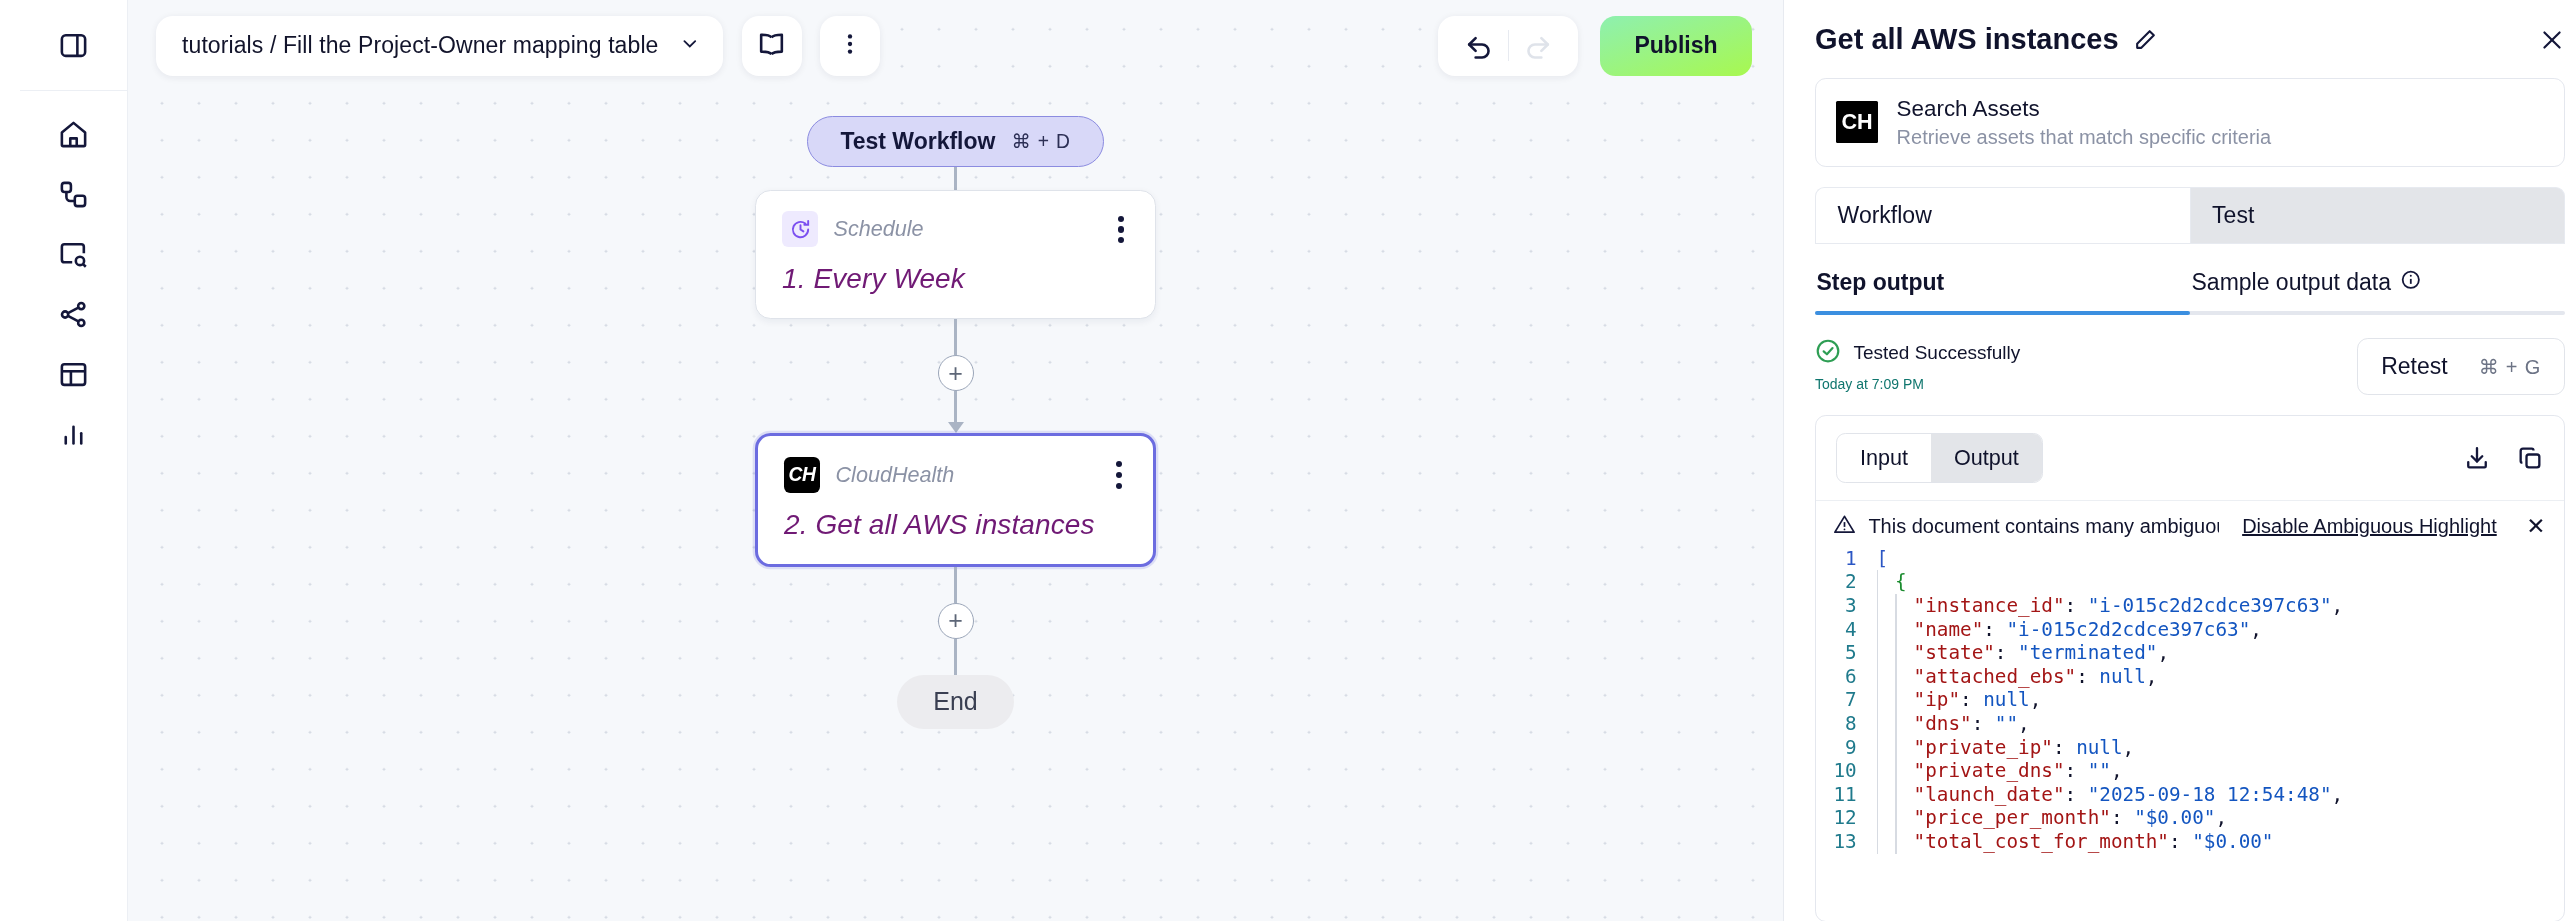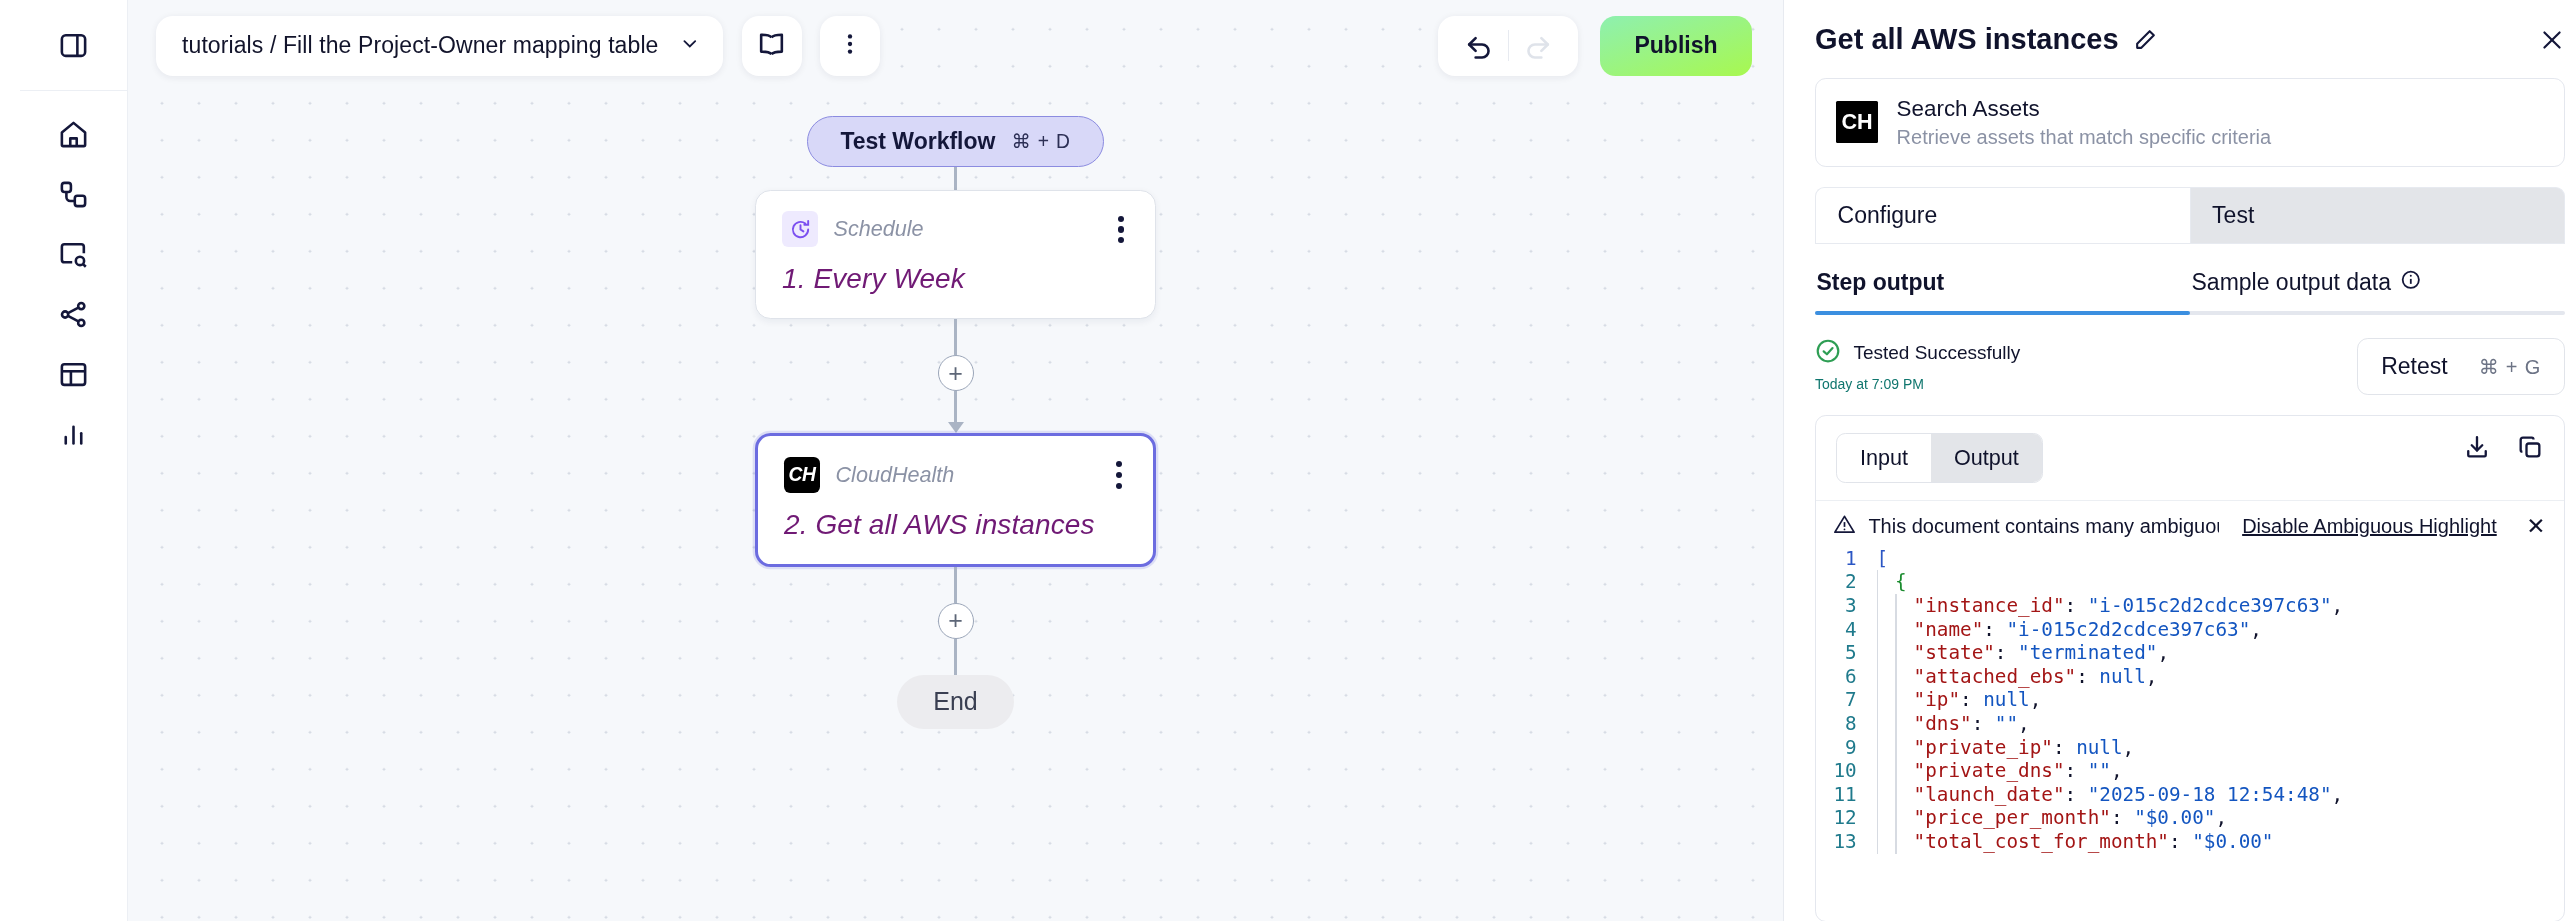--- a/index.html
+++ b/index.html
@@ -175,21 +175,21 @@
     padding: 14px 23px; display: flex; align-items: center; gap: 31px;
     cursor: pointer; background: #fff;
   }
   .retest-label { font-size: 23px; color: #10132c; }
   .retest-kbd { font-size: 20px; color: #6c7385; letter-spacing: 0.8px; }
 
   .code-card {
     margin-top: 20px; border: 1.5px solid #e4e7ee; border-radius: 10.8px;
     flex: 1 1 auto; display: flex; flex-direction: column; overflow: hidden;
   }
-  .code-toolbar { display: flex; padding: 17px 20px; border-bottom: 1.5px solid #eceff3;}
+  .code-toolbar { display: flex; align-items: center; padding: 17px 20px; border-bottom: 1.5px solid #eceff3;}
   .seg {
     display: flex; border: 1.5px solid #e1e4ea; border-radius: 9.3px; overflow: hidden; background: #fff;
   }
   .seg div { padding: 10.8px 23px; font-size: 21.6px; color: #10132c; cursor: pointer; }
   .seg div.on { background: #e3e5e9; }
   .code-icons { margin-left: auto; display: flex; gap: 25px; }
   .code-icons span { cursor: pointer; display: flex; }
 
   .warn-bar { display: flex; align-items: center; gap: 12.4px; padding: 12.4px 18.6px 7.7px 17px; }
   .warn-txt {
@@ -411,21 +411,21 @@
 
     <div class="asset-card">
       <div class="asset-badge">CH</div>
       <div>
         <div class="asset-name">Search Assets</div>
         <div class="asset-desc">Retrieve assets that match specific criteria</div>
       </div>
     </div>
 
     <div class="tabs">
-      <div class="tab">Configure</div>
+      <div class="tab">Workflow</div>
       <div class="tab active-bg">Test</div>
     </div>
 
     <div class="subtabs">
       <div class="subtab sel">
         <span>Step output</span>
       </div>
       <div class="subtab">
         <span>Sample output data</span>
         <span>

